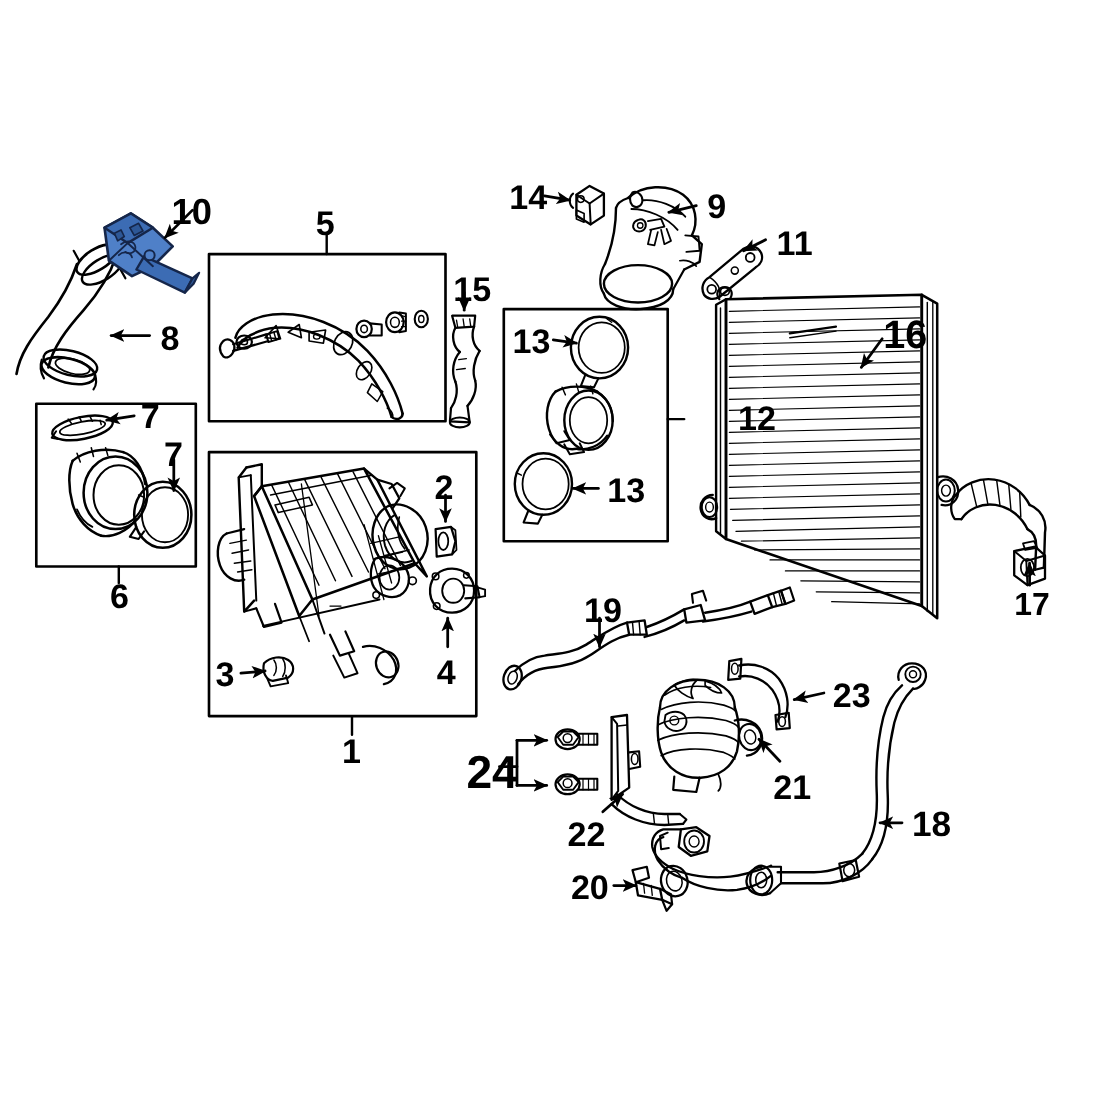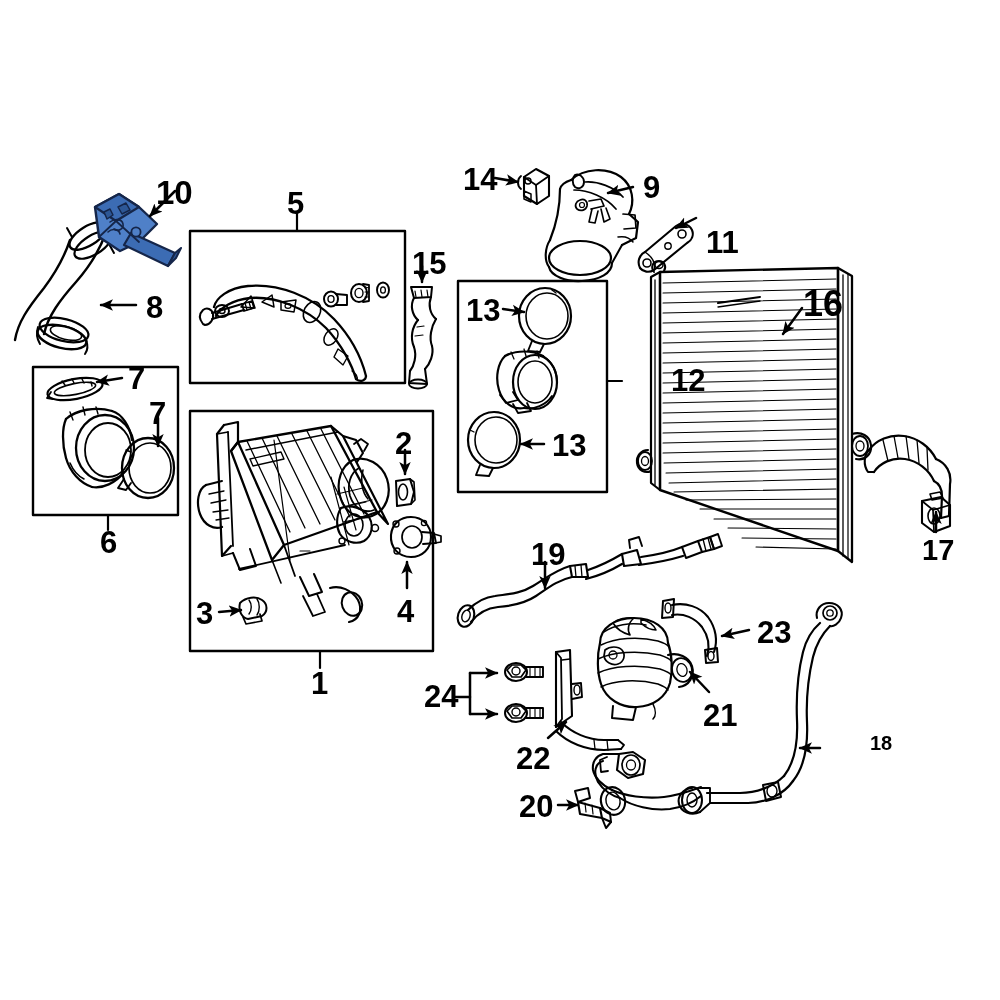--- a/index.html
+++ b/index.html
@@ -551,29 +551,29 @@
 <div class="lbl" style="left:395px;top:428px;font-size:31px;">2</div>
 <div class="lbl" style="left:196px;top:598px;font-size:31px;">3</div>
 <div class="lbl" style="left:397px;top:596px;font-size:31px;">4</div>
 <div class="lbl" style="left:287px;top:188px;font-size:31px;">5</div>
 <div class="lbl" style="left:100px;top:527px;font-size:31px;">6</div>
 <div class="lbl" style="left:128px;top:363px;font-size:31px;">7</div>
 <div class="lbl" style="left:149px;top:398px;font-size:31px;">7</div>
 <div class="lbl" style="left:146px;top:292px;font-size:31px;">8</div>
 <div class="lbl" style="left:643px;top:172px;font-size:31px;">9</div>
 <div class="lbl" style="left:156px;top:176px;font-size:33px;">10</div>
-<div class="lbl" style="left:706px;top:206px;font-size:31px;margin-top:21px;">11</div>
+<div class="lbl" style="left:706px;top:206px;font-size:31px;">11</div>
 <div class="lbl" style="left:625px;top:365px;font-size:31px;margin-left:46px;">12</div>
 <div class="lbl" style="left:466px;top:295px;font-size:31px;">13</div>
 <div class="lbl" style="left:552px;top:430px;font-size:31px;">13</div>
 <div class="lbl" style="left:463px;top:164px;font-size:31px;">14</div>
 <div class="lbl" style="left:412px;top:248px;font-size:31px;">15</div>
 <div class="lbl" style="left:803px;top:286px;font-size:36px;">16</div>
 <div class="lbl" style="left:922px;top:536px;font-size:29px;">17</div>
-<div class="lbl" style="left:829px;top:733px;font-size:20px;margin-left:41px;">18</div>
+<div class="lbl" style="left:829px;top:733px;font-size:32px;">18</div>
 <div class="lbl" style="left:531px;top:539px;font-size:31px;">19</div>
 <div class="lbl" style="left:519px;top:791px;font-size:31px;text-align:right;">20</div>
 <div class="lbl" style="left:703px;top:700px;font-size:31px;">21</div>
 <div class="lbl" style="left:516px;top:743px;font-size:31px;">22</div>
 <div class="lbl" style="left:757px;top:617px;font-size:31px;">23</div>
-<div class="lbl" style="left:424px;top:681px;font-size:31px;">24</div>
+<div class="lbl" style="left:424px;top:681px;font-size:42px;">24</div>
 
 </div>
 
 </body></html>

